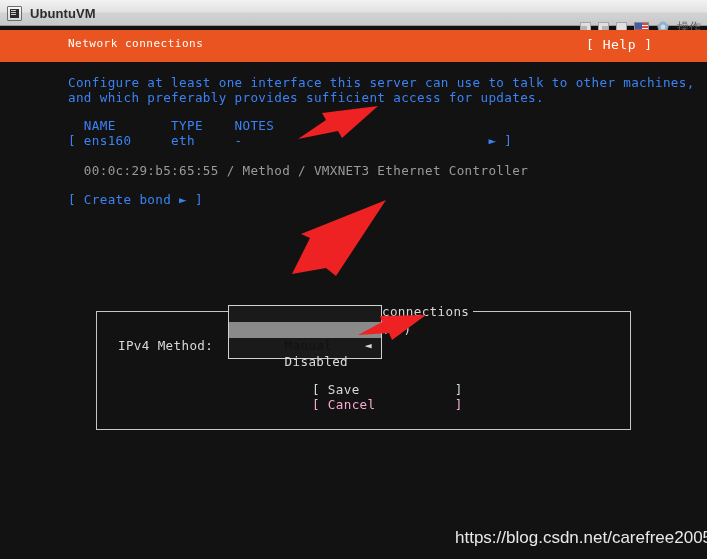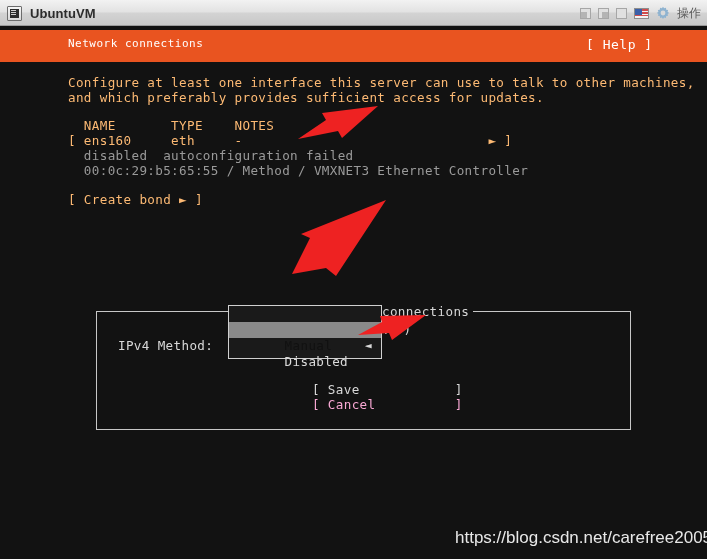--- a/index.html
+++ b/index.html
@@ -56,21 +56,21 @@
   }
   #window-title {
     font-family: "Liberation Sans", sans-serif;
     font-size: 13px;
     font-weight: bold;
     color: #2c2c2c;
     letter-spacing: 0.1px;
   }
   #titlebar-right {
     position: absolute;
-    right: 6px; top: 0;
+    right: 6px; top: 14px;
     height: 26px;
     display: flex;
     align-items: center;
     gap: 7px;
   }
   .ctrl-box {
     width: 11px; height: 11px;
     border: 1px solid #a6a6a6;
     background: #e0e0e0;
     box-sizing: border-box;
@@ -150,21 +150,21 @@
     color: #d0d0d0;
     font-size: 12.6px;
     line-height: 15px;
   }
   .tline {
     position: absolute;
     white-space: pre;
     letter-spacing: 0.35px;
   }
   .dim { color: #9a9a9a; }
-  .bright { color: #fdba74; }
+  .bright { color: #3b82f6; }
 
   
   #dialog-frame {
     position: absolute;
     left: 96px; top: 249px;
     width: 535px; height: 119px;
     border: 1px solid #c7c7c7;
     box-sizing: border-box;
     background: transparent;
   }
@@ -280,21 +280,20 @@
   <div id="help-btn">[ Help ]</div>
 </div>
 
 <div id="term">
 
   <div class="tline bright" style="left:68px; top:13px;">Configure at least one interface this server can use to talk to other machines,</div>
   <div class="tline bright" style="left:68px; top:28px;">and which preferably provides sufficient access for updates.</div>
 
   <div class="tline bright" style="left:68px; top:56px;">  NAME       TYPE    NOTES</div>
   <div class="tline bright" style="left:68px; top:71px;">[ ens160     eth     -                               ► ]</div>
-  <div class="tline dim" style="left:68px; top:86px;">  disabled  autoconfiguration failed</div>
   <div class="tline dim" style="left:68px; top:101px;">  00:0c:29:b5:65:55 / Method / VMXNET3 Ethernet Controller</div>
 
   <div class="tline bright" style="left:68px; top:130px;">[ Create bond ► ]</div>
 
   <div id="dialog-frame"></div>
   <div id="dialog-legend">connections</div>
   <div id="ipv4-label">IPv4 Method:</div>
   <div id="save-btn">[ Save            ]</div>
   <div id="cancel-btn">[ Cancel          ]</div>
 

